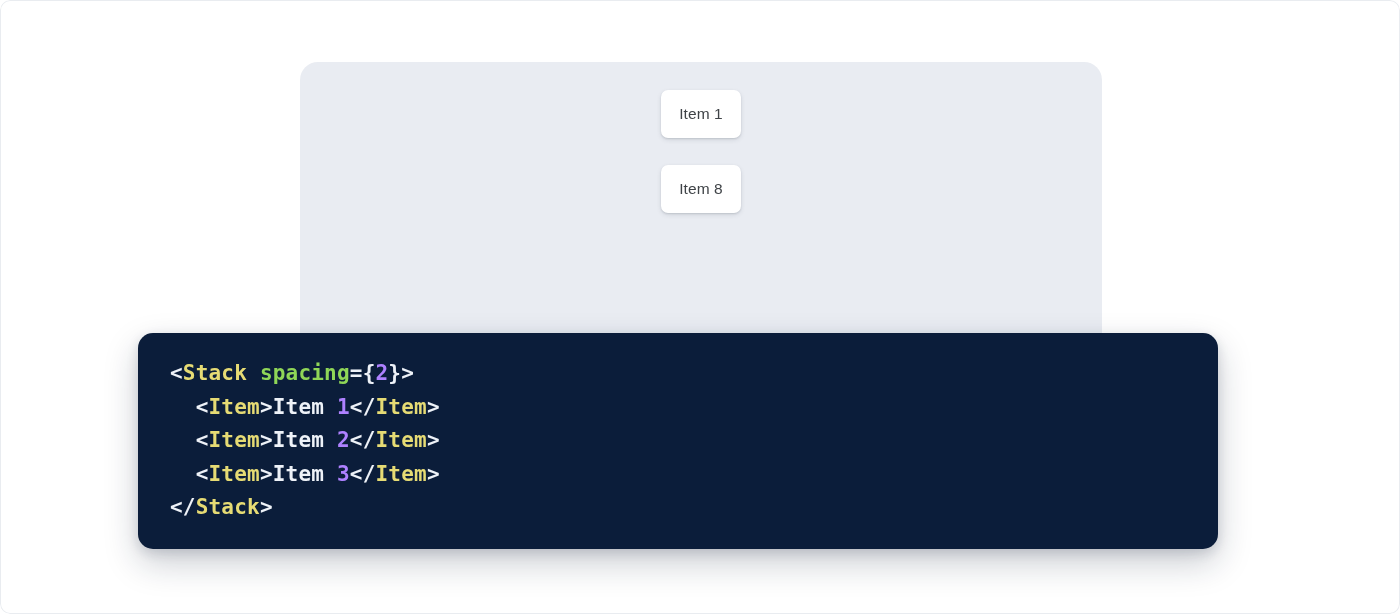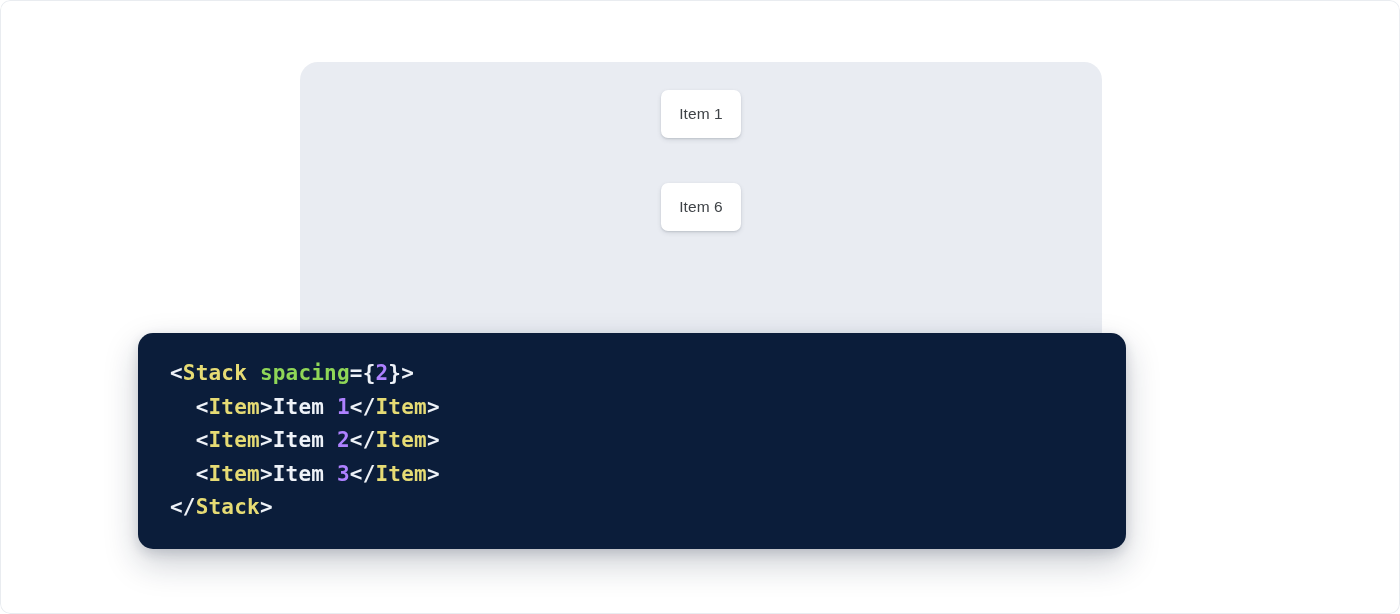--- a/index.html
+++ b/index.html
@@ -43,21 +43,21 @@
   }
 
   #stack-container {
     position: absolute;
     left: 0;
     top: 28px;
     width: 802px;
     display: flex;
     flex-direction: column;
     align-items: center;
-    gap: 45px;
+    gap: 27px;
   }
 
   .stack-item {
     width: 80px;
     height: 48px;
     background: #ffffff;
     border-radius: 7px;
     display: flex;
     align-items: center;
     justify-content: center;
@@ -66,21 +66,21 @@
     letter-spacing: 0.1px;
     box-shadow: 0 1px 2px rgba(30,40,60,0.14),
                 0 2px 5px rgba(30,40,60,0.10);
   }
 
   
   #code-panel {
     position: absolute;
     left: 138px;
     top: 333px;
-    width: 988px;
+    width: 1080px;
     height: 216px;
     background: #0b1d3a;
     border-radius: 15px;
     box-shadow: 0 14px 34px rgba(20,30,55,0.22),
                 0 4px 12px rgba(20,30,55,0.14);
     overflow: hidden;
   }
 
   #code-block {
     position: absolute;
@@ -109,21 +109,21 @@
 
   <div id="frame-edge"></div>
 
   <div id="preview-stage">
     <div id="stack-container">
 
     <div class="stack-item">
           <span>Item 1</span>
         </div>
         <div class="stack-item">
-          <span>Item 6</span>
+          <span>Item 8</span>
         </div>
       </div>
   </div>
 
   <div id="code-panel">
     <pre id="code-block"><span><span class="tok-punct">&lt;</span><span class="tok-tag">Stack</span><span class="tok-text"> </span><span class="tok-attr">spacing</span><span class="tok-punct">={</span><span class="tok-num">2</span><span class="tok-punct">}&gt;</span></span>
 <span>  <span class="tok-punct">&lt;</span><span class="tok-tag">Item</span><span class="tok-punct">&gt;</span><span class="tok-text">Item </span><span class="tok-num">1</span><span class="tok-punct">&lt;/</span><span class="tok-tag">Item</span><span class="tok-punct">&gt;</span></span>
 <span>  <span class="tok-punct">&lt;</span><span class="tok-tag">Item</span><span class="tok-punct">&gt;</span><span class="tok-text">Item </span><span class="tok-num">2</span><span class="tok-punct">&lt;/</span><span class="tok-tag">Item</span><span class="tok-punct">&gt;</span></span>
 <span>  <span class="tok-punct">&lt;</span><span class="tok-tag">Item</span><span class="tok-punct">&gt;</span><span class="tok-text">Item </span><span class="tok-num">3</span><span class="tok-punct">&lt;/</span><span class="tok-tag">Item</span><span class="tok-punct">&gt;</span></span>
 <span><span class="tok-punct">&lt;/</span><span class="tok-tag">Stack</span><span class="tok-punct">&gt;</span></span></pre>

